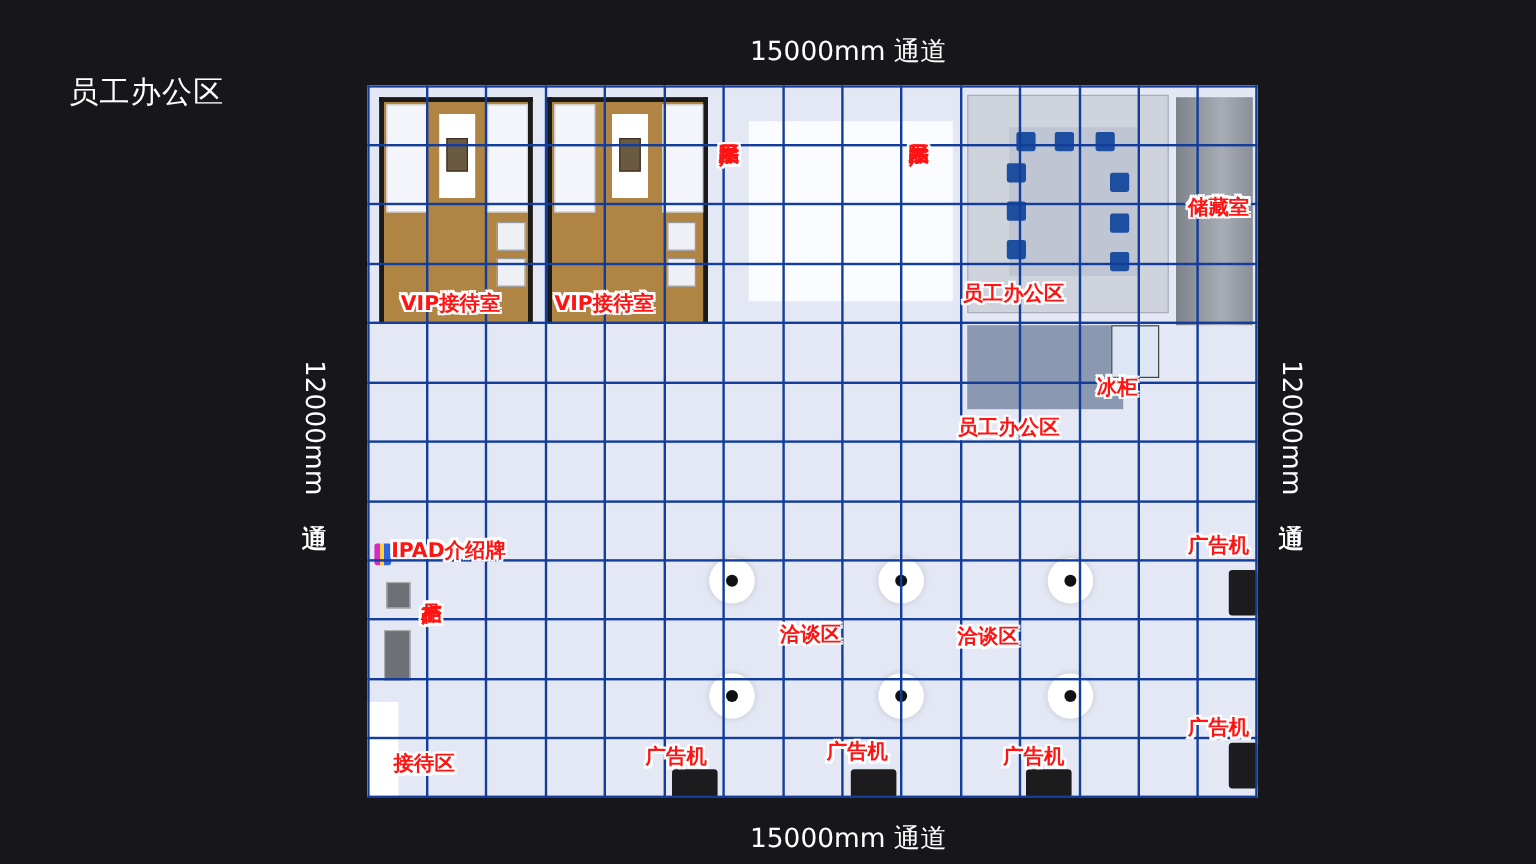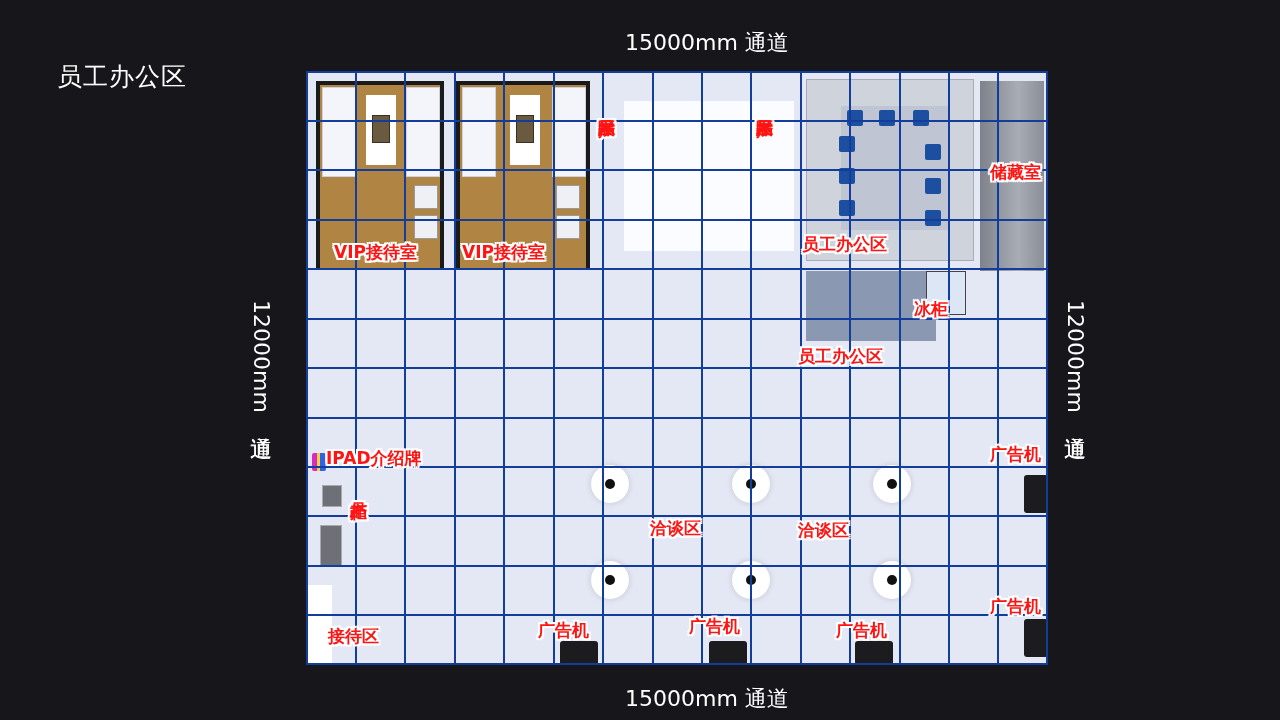--- a/index.html
+++ b/index.html
@@ -137,21 +137,21 @@
     <div class="grid-h" style="top:494px"></div>
     <div class="grid-h" style="top:543px"></div>
   <div class="grid-h" style="top:592px"></div>
 
   <div class="label" style="left:28px;top:170px;">VIP接待室</div>
   <div class="label" style="left:156px;top:170px;">VIP接待室</div>
   <div class="label vert" style="left:292px;top:36px;">产品展示区</div>
   <div class="label vert" style="left:450px;top:36px;">产品展示区</div>
   <div class="label" style="left:496px;top:162px;">员工办公区</div>
   <div class="label" style="left:684px;top:90px;">储藏室</div>
-  <div class="label" style="left:608px;top:227px;">冰柜</div>
+  <div class="label" style="left:608px;top:240px;">冰柜</div>
   <div class="label" style="left:492px;top:274px;">员工办公区</div>
   <div class="label" style="left:20px;top:376px;">IPAD介绍牌</div>
   <div class="label vert" style="left:44px;top:418px;">产品柜</div>
   <div class="label" style="left:22px;top:554px;">接待区</div>
   <div class="label" style="left:344px;top:446px;">洽谈区</div>
   <div class="label" style="left:492px;top:448px;">洽谈区</div>
   <div class="label" style="left:232px;top:548px;">广告机</div>
   <div class="label" style="left:383px;top:544px;">广告机</div>
   <div class="label" style="left:530px;top:548px;">广告机</div>
   <div class="label" style="left:684px;top:372px;">广告机</div>

